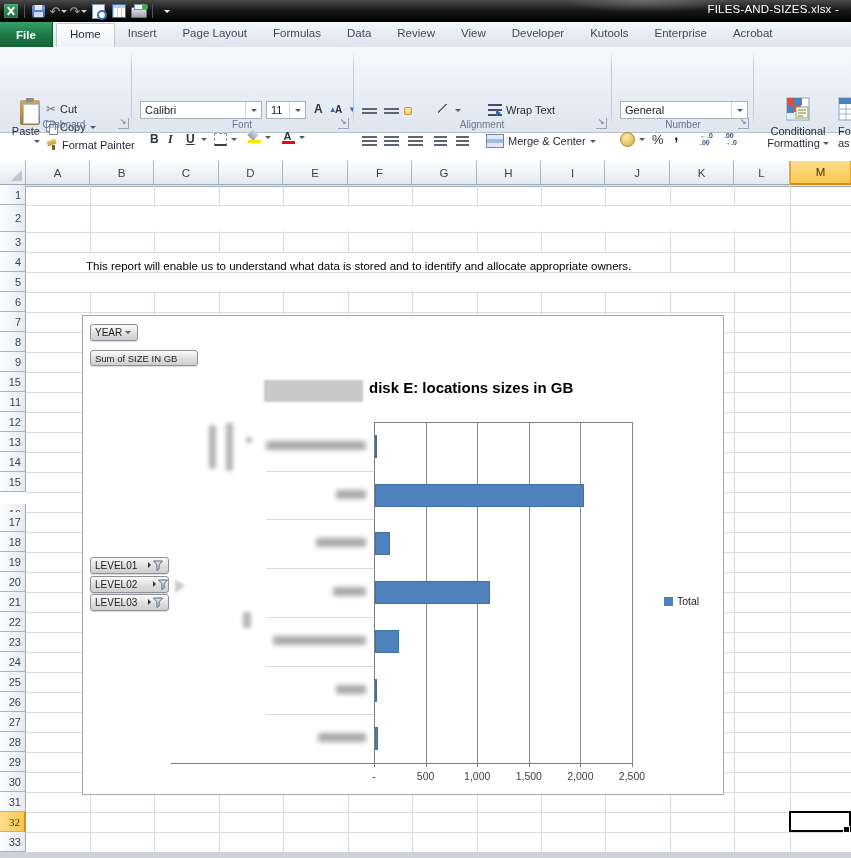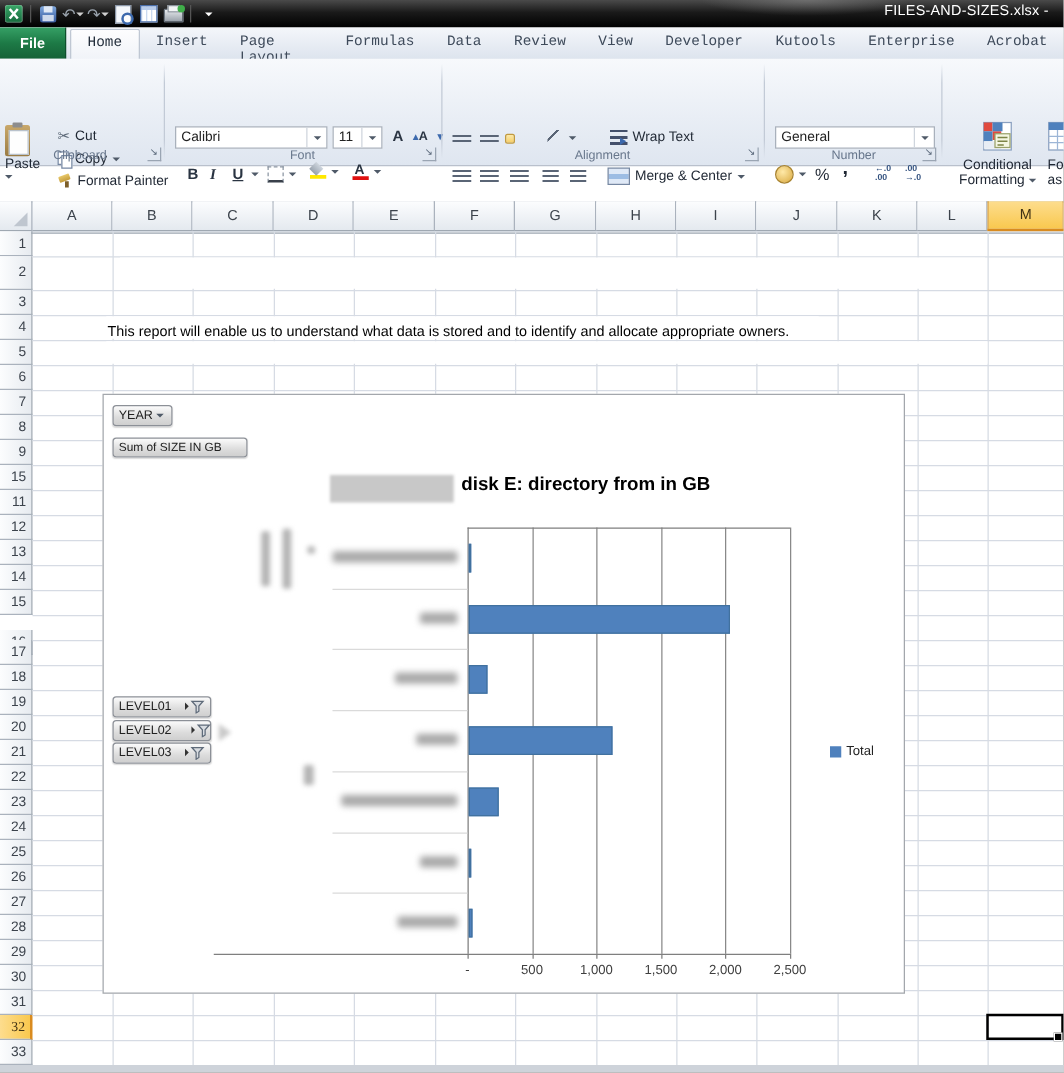--- a/index.html
+++ b/index.html
@@ -28,35 +28,35 @@
     background-image:linear-gradient(#b9cdeb 3px,transparent 3px),linear-gradient(90deg,#b9cdeb 1px,transparent 1px);background-size:12px 12px,4px 4px;}
   .printer{width:14px;height:9px;background:linear-gradient(#e5e8ec,#9aa2ab);border:1px solid #6d7680;border-radius:1px;position:relative;margin-top:3px;}
   .printer:before{content:"";position:absolute;left:2px;top:-4px;width:8px;height:4px;background:#f2f4f6;border:1px solid #8a929b;}
   .printer:after{content:"";position:absolute;right:-2px;top:-4px;width:6px;height:6px;border-radius:50%;background:#3fae49;}
   
   .tabsrow{position:absolute;left:0;top:22px;width:851px;height:25px;
     background:linear-gradient(#f4f6fa,#dde4ee);border-bottom:1px solid #c7cfdb;}
   .filetab{position:absolute;left:0;top:0;width:52px;height:25px;color:#fff;font-size:11.5px;font-weight:bold;
     display:flex;align-items:center;justify-content:center;
     background:linear-gradient(#35a065,#1d7a46 50%,#156237);border-right:1px solid #0e4f2c;}
-  .rtabs{position:absolute;left:56px;top:0;height:25px;display:flex;font-family:Liberation Mono, monospace;}
+  .rtabs{position:absolute;left:56px;top:0;height:25px;display:flex;}
   .rtab{padding:5px 13px 0 13px;font-size:11.5px;color:#3e4a5a;height:20px;}
   .rtab.active{background:linear-gradient(#fdfdfe,#f0f3f8);border:1px solid #bfc7d3;border-bottom:none;
     border-radius:2px 2px 0 0;margin-top:1px;padding-top:4px;color:#1f2a38;}
   
   .ribbon{position:absolute;left:0;top:47px;width:851px;height:85px;
     background:linear-gradient(#f7f9fc,#e9eef5 55%,#dfe6f0);border-bottom:1px solid #b9c0cc;}
   .gdiv{position:absolute;top:4px;width:1px;height:76px;background:linear-gradient(rgba(190,198,210,0),#c2cad6 20%,#c2cad6 80%,rgba(190,198,210,0));}
   .glabel{position:absolute;bottom:2px;font-size:10px;color:#68778c;text-align:center;}
   .launcher{position:absolute;bottom:3px;width:10px;height:10px;border:1px solid #9aa5b3;border-top:none;border-left:none;font-size:8px;color:#5d6b7d;line-height:8px;text-align:center;}
   .rbtn-txt{font-size:11px;color:#1f2733;}
   .combo{background:#fff;border:1px solid #a9b1bc;height:18px;display:flex;align-items:center;font-size:11px;color:#222;padding-left:4px;box-sizing:border-box;}
   .combo .car{margin-left:auto;width:15px;height:100%;display:flex;align-items:center;justify-content:center;border-left:1px solid #cfd5dd;}
   .caret{width:0;height:0;border:3px solid transparent;border-top-color:#4f5a68;margin-top:3px;}
-  .paste{position:absolute;left:4px;top:51px;width:36px;height:62px;display:flex;flex-direction:column;align-items:flex-start;border-radius:3px;}
+  .paste{position:absolute;left:4px;top:51px;width:36px;height:62px;display:flex;flex-direction:column;align-items:flex-end;border-radius:3px;}
   .clipico{width:20px;height:25px;background:linear-gradient(#c9a86a,#9a7b43);border-radius:2px;position:relative;margin-top:2px;}
   .clipico:before{content:"";position:absolute;left:3px;top:4px;width:14px;height:18px;background:#fefefe;border:1px solid #b9c2cc;}
   .clipico:after{content:"";position:absolute;left:6px;top:-2px;width:8px;height:4px;background:#8d8d8d;border-radius:1px;}
   .smallrow{position:absolute;display:flex;align-items:center;gap:4px;height:16px;}
   .cutico{color:#5f6b7a;font-size:12px;line-height:12px;}
   .copyico{width:10px;height:12px;position:relative;}
   .copyico:before,.copyico:after{content:"";position:absolute;width:7px;height:9px;background:#fff;border:1px solid #7587a2;}
   .copyico:before{left:0;top:0;} .copyico:after{left:3px;top:3px;}
   .paintico{width:12px;height:12px;position:relative;}
   .paintico:before{content:"";position:absolute;left:1px;top:1px;width:9px;height:5px;background:linear-gradient(#e8c86a,#c49b3a);transform:rotate(-20deg);border-radius:1px;}
@@ -470,21 +470,21 @@
 
   <div class="chart">
     <div class="pvbtn" style="left:7px;top:8px;width:48px;">
       <span>YEAR</span>
         <span class="caret"></span>
     </div>
     <div class="pvbtn" style="left:7px;top:34px;width:108px;height:16px;">
       <span style="font-size:9.5px;">Sum of SIZE IN GB</span>
     </div>
     <div class="title-redact"></div>
-    <div class="ctitle">disk E: directory from in GB</div>
+    <div class="ctitle">disk E: locations sizes in GB</div>
     <div>
         <div class="ctick" style="left: 291px; top: 447px;"></div>
         <div class="cxlab" style="left: 271px; top: 454px;">-</div>
         <div class="cgrid" style="left: 342.6px; top: 106px; height: 341px;"></div>
         <div class="ctick" style="left: 342.6px; top: 447px;"></div>
         <div class="cxlab" style="left: 322.6px; top: 454px;">500</div>
         <div class="cgrid" style="left: 394.2px; top: 106px; height: 341px;"></div>
         <div class="ctick" style="left: 394.2px; top: 447px;"></div>
         <div class="cxlab" style="left: 374.2px; top: 454px;">1,000</div>
         <div class="cgrid" style="left: 445.8px; top: 106px; height: 341px;"></div>

